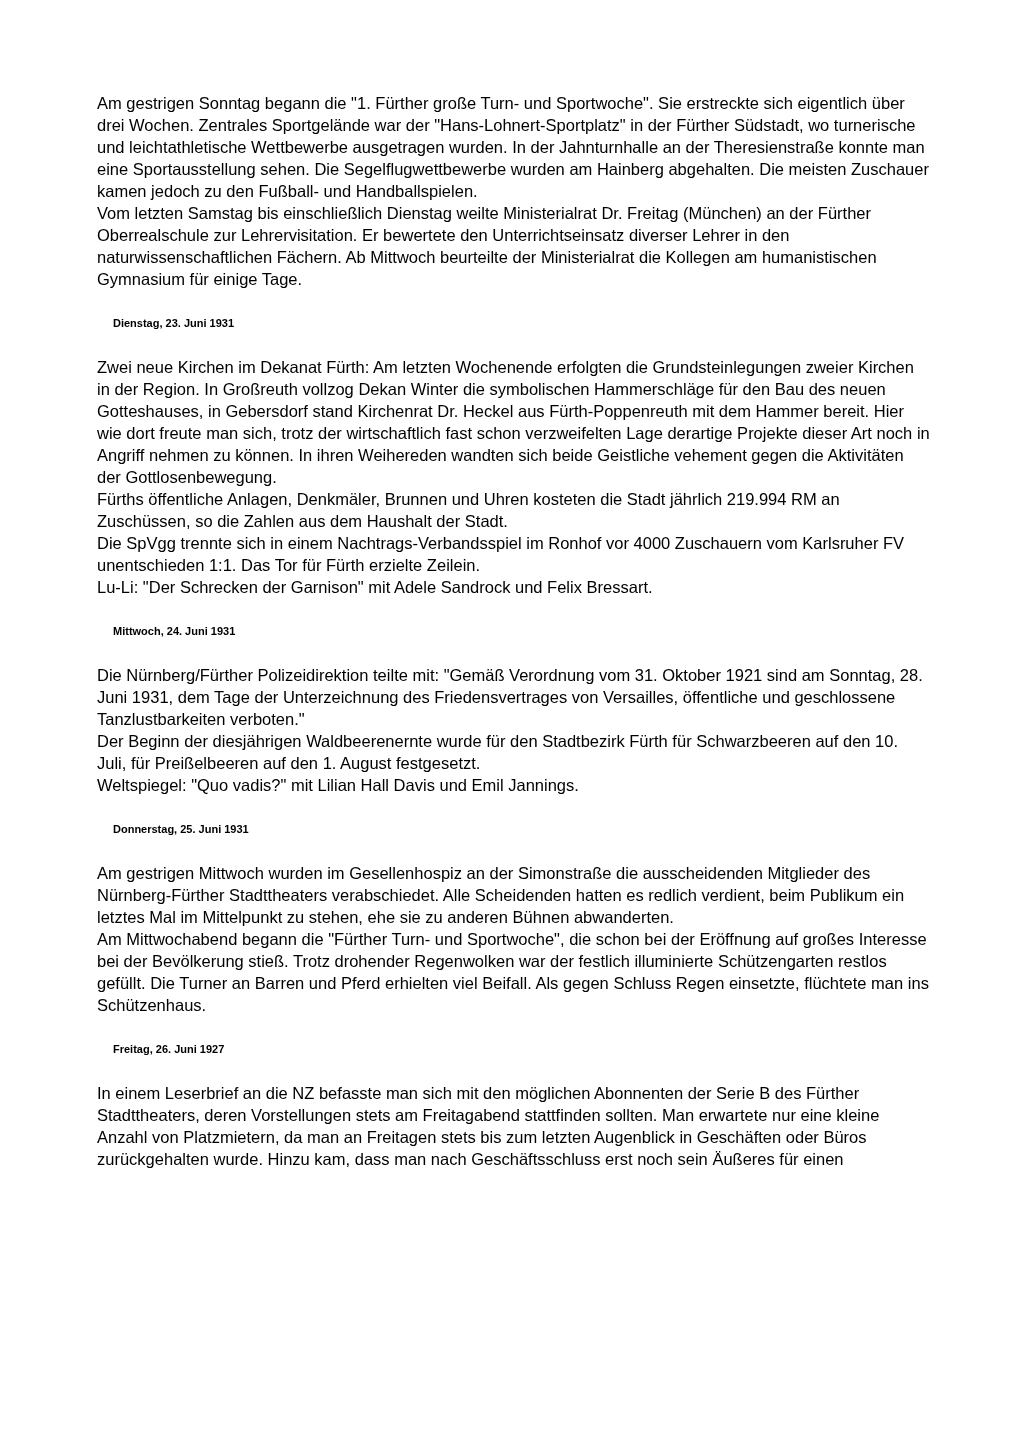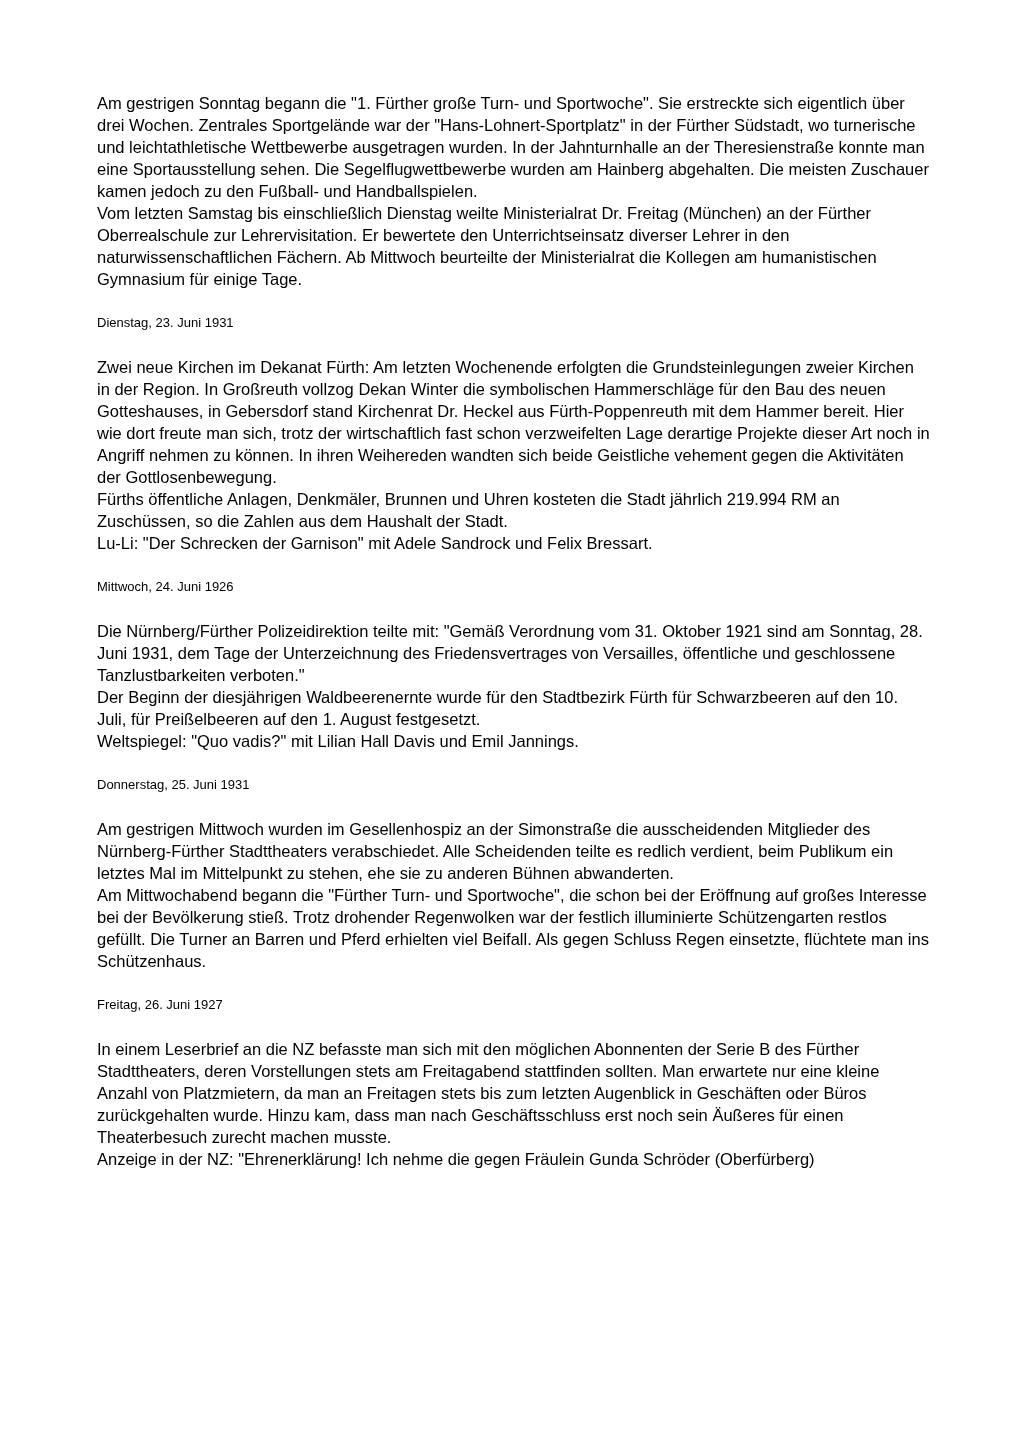--- a/index.html
+++ b/index.html
@@ -31,48 +31,49 @@
     width: 834px;
     font-size: 16.5px;
     line-height: 22px;
     text-align: left;
   }
   .para {
     margin: 0;
     padding: 0;
   }
   .heading {
-    margin: 22px 0;
+    margin: 22px 16px;
     padding: 0;
-    font-size: 13px;
+    font-size: 11px;
     line-height: 22px;
-    font-weight: normal;
+    font-weight: bold;
   }
 </style>
 </head>
 <body>
 
 <div class="page">
   <div class="content">
 
     <p class="para">Am gestrigen Sonntag begann die "1. Fürther große Turn- und Sportwoche". Sie erstreckte sich eigentlich über drei Wochen. Zentrales Sportgelände war der "Hans-Lohnert-Sportplatz" in der Fürther Südstadt, wo turnerische und leichtathletische Wettbewerbe ausgetragen wurden. In der Jahnturnhalle an der Theresienstraße konnte man eine Sportausstellung sehen. Die Segelflugwettbewerbe wurden am Hainberg abgehalten. Die meisten Zuschauer kamen jedoch zu den Fußball- und Handballspielen.</p>
     <p class="para">Vom letzten Samstag bis einschließlich Dienstag weilte Ministerialrat Dr. Freitag (München) an der Fürther Oberrealschule zur Lehrervisitation. Er bewertete den Unterrichtseinsatz diverser Lehrer in den naturwissenschaftlichen Fächern. Ab Mittwoch beurteilte der Ministerialrat die Kollegen am humanistischen Gymnasium für einige Tage.</p>
 
     <h2 class="heading">Dienstag, 23. Juni 1931</h2>
     <p class="para">Zwei neue Kirchen im Dekanat Fürth: Am letzten Wochenende erfolgten die Grundsteinlegungen zweier Kirchen in der Region. In Großreuth vollzog Dekan Winter die symbolischen Hammerschläge für den Bau des neuen Gotteshauses, in Gebersdorf stand Kirchenrat Dr. Heckel aus Fürth-Poppenreuth mit dem Hammer bereit. Hier wie dort freute man sich, trotz der wirtschaftlich fast schon verzweifelten Lage derartige Projekte dieser Art noch in Angriff nehmen zu können. In ihren Weihereden wandten sich beide Geistliche vehement gegen die Aktivitäten der Gottlosenbewegung.</p>
     <p class="para">Fürths öffentliche Anlagen, Denkmäler, Brunnen und Uhren kosteten die Stadt jährlich 219.994 RM an Zuschüssen, so die Zahlen aus dem Haushalt der Stadt.</p>
+    <p class="para">Die SpVgg trennte sich in einem Nachtrags-Verbandsspiel im Ronhof vor 4000 Zuschauern vom Karlsruher FV unentschieden 1:1. Das Tor für Fürth erzielte Zeilein.</p>
     <p class="para">Lu-Li: "Der Schrecken der Garnison" mit Adele Sandrock und Felix Bressart.</p>
 
-    <h2 class="heading">Mittwoch, 24. Juni 1926</h2>
+    <h2 class="heading">Mittwoch, 24. Juni 1931</h2>
     <p class="para">Die Nürnberg/Fürther Polizeidirektion teilte mit: "Gemäß Verordnung vom 31. Oktober 1921 sind am Sonntag, 28. Juni 1931, dem Tage der Unterzeichnung des Friedensvertrages von Versailles, öffentliche und geschlossene Tanzlustbarkeiten verboten."</p>
     <p class="para">Der Beginn der diesjährigen Waldbeerenernte wurde für den Stadtbezirk Fürth für Schwarzbeeren auf den 10. Juli, für Preißelbeeren auf den 1. August festgesetzt.</p>
     <p class="para">Weltspiegel: "Quo vadis?" mit Lilian Hall Davis und Emil Jannings.</p>
 
     <h2 class="heading">Donnerstag, 25. Juni 1931</h2>
-    <p class="para">Am gestrigen Mittwoch wurden im Gesellenhospiz an der Simonstraße die ausscheidenden Mitglieder des Nürnberg-Fürther Stadttheaters verabschiedet. Alle Scheidenden teilte es redlich verdient, beim Publikum ein letztes Mal im Mittelpunkt zu stehen, ehe sie zu anderen Bühnen abwanderten.</p>
+    <p class="para">Am gestrigen Mittwoch wurden im Gesellenhospiz an der Simonstraße die ausscheidenden Mitglieder des Nürnberg-Fürther Stadttheaters verabschiedet. Alle Scheidenden hatten es redlich verdient, beim Publikum ein letztes Mal im Mittelpunkt zu stehen, ehe sie zu anderen Bühnen abwanderten.</p>
     <p class="para">Am Mittwochabend begann die "Fürther Turn- und Sportwoche", die schon bei der Eröffnung auf großes Interesse bei der Bevölkerung stieß. Trotz drohender Regenwolken war der festlich illuminierte Schützengarten restlos gefüllt. Die Turner an Barren und Pferd erhielten viel Beifall. Als gegen Schluss Regen einsetzte, flüchtete man ins Schützenhaus.</p>
 
     <h2 class="heading">Freitag, 26. Juni 1927</h2>
     <p class="para">In einem Leserbrief an die NZ befasste man sich mit den möglichen Abonnenten der Serie B des Fürther Stadttheaters, deren Vorstellungen stets am Freitagabend stattfinden sollten. Man erwartete nur eine kleine Anzahl von Platzmietern, da man an Freitagen stets bis zum letzten Augenblick in Geschäften oder Büros zurückgehalten wurde. Hinzu kam, dass man nach Geschäftsschluss erst noch sein Äußeres für einen Theaterbesuch zurecht machen musste.</p>
     <p class="para">Anzeige in der NZ: "Ehrenerklärung! Ich nehme die gegen Fräulein Gunda Schröder (Oberfürberg)</p>
 
   </div>
 </div>
 
 </body></html>

